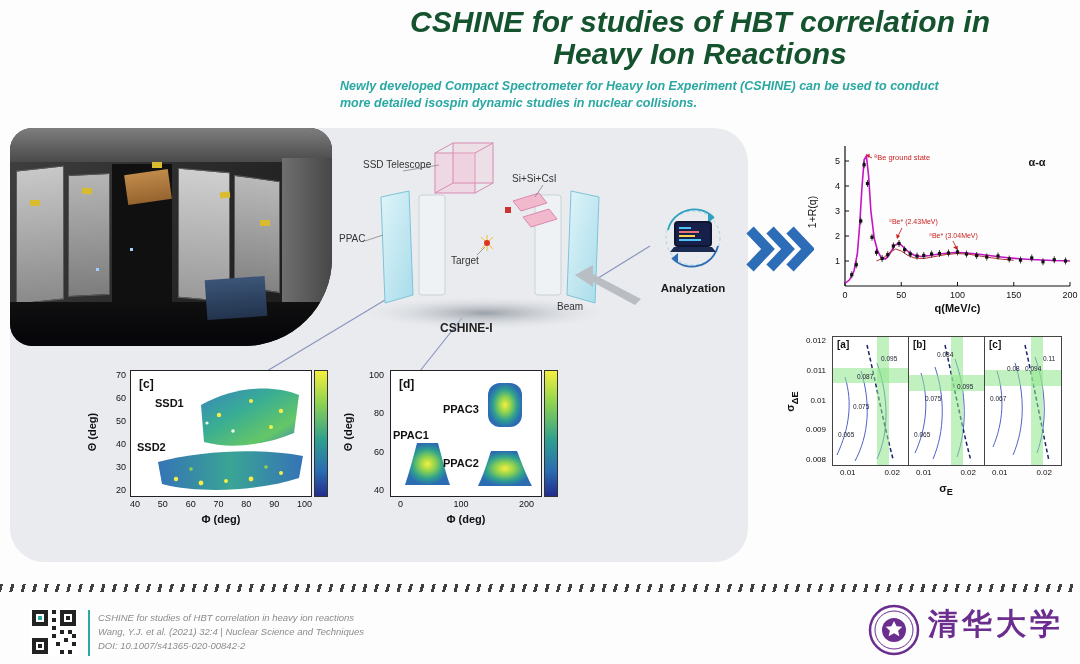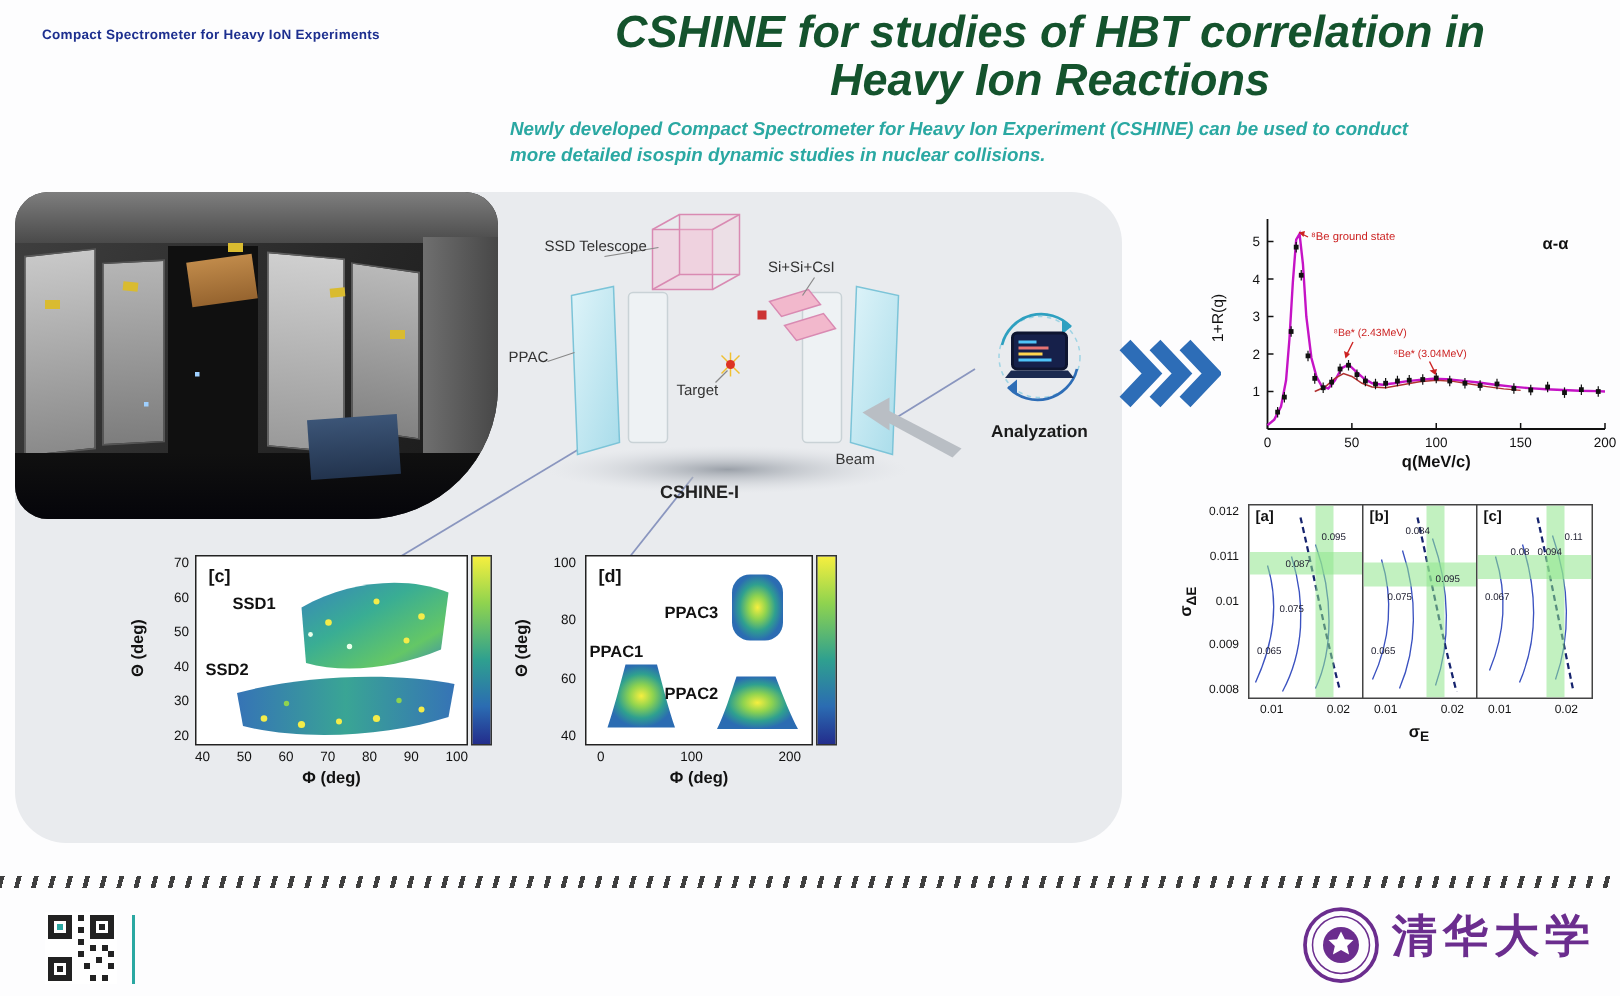--- a/index.html
+++ b/index.html
@@ -39,21 +39,20 @@
   .uni-en{color:#6b2d8e;font-size:11.5px;font-weight:bold;letter-spacing:.5px;}
   #cf-svg{overflow:visible;}
   svg{display:block;}
 </style>
 </head>
 <body>
 
 <div class="page">
 
   <div class="abs" style="left:28px;top:12px;width:300px;">
-    <div class="logo-sub">Compact  Spectrometer for Heavy IoN Experiments</div>
   </div>
 
   <div class="abs" style="left:340px;top:6px;width:720px;">
     <div class="main-title">
       <span>CSHINE for studies of HBT correlation in</span><br>
       <span>Heavy Ion Reactions</span>
     </div>
     <div class="subtitle" style="margin-top:7px;width:610px;">Newly developed Compact Spectrometer for Heavy Ion Experiment (CSHINE) can be used to conduct more detailed isospin dynamic studies in nuclear collisions.</div>
   </div>
 
@@ -468,20 +467,25 @@
     <rect x="6" y="6" width="8" height="8" fill="#fff"></rect>
       <rect x="8" y="8" width="4" height="4" fill="#2aa8a2"></rect>
     <rect x="34" y="6" width="8" height="8" fill="#fff"></rect>
       <rect x="36" y="8" width="4" height="4" fill="#222"></rect>
     <rect x="6" y="34" width="8" height="8" fill="#fff"></rect>
       <rect x="8" y="36" width="4" height="4" fill="#222"></rect>
   </svg>
 
   <div class="abs" style="left:88px;top:610px;width:2px;height:46px;background:#2aa8a2;"></div>
 
+  <div class="abs cite" style="left:98px;top:611px;width:360px;">
+    <div>CSHINE for studies of HBT correlation in heavy ion reactions</div>
+    <div>Wang, Y.J. et al. (2021) 32:4 | Nuclear Science and Techniques</div>
+    <div>DOI: 10.1007/s41365-020-00842-2</div>
+  </div>
 
   <svg class="abs" style="left:868px;top:604px;" width="52" height="52" viewBox="0 0 52 52">
     <circle cx="26" cy="26" r="24" fill="none" stroke="#6b2d8e" stroke-width="2.5"></circle>
     <circle cx="26" cy="26" r="19" fill="none" stroke="#6b2d8e" stroke-width="1"></circle>
     <circle cx="26" cy="26" r="12" fill="#6b2d8e"></circle>
     <path d="M26,17 l2.6,5.2 5.7,0.5 -4.2,4 1.3,5.6 -5.4,-3 -5.4,3 1.3,-5.6 -4.2,-4 5.7,-0.5 Z" fill="#fff"></path>
   </svg>
   <div class="abs uni-cn" style="left:928px;top:604px;">清华大学</div>
   <div class="abs uni-en" style="left:946px;top:672px;margin-top:48px;">Tsinghua University</div>
 

